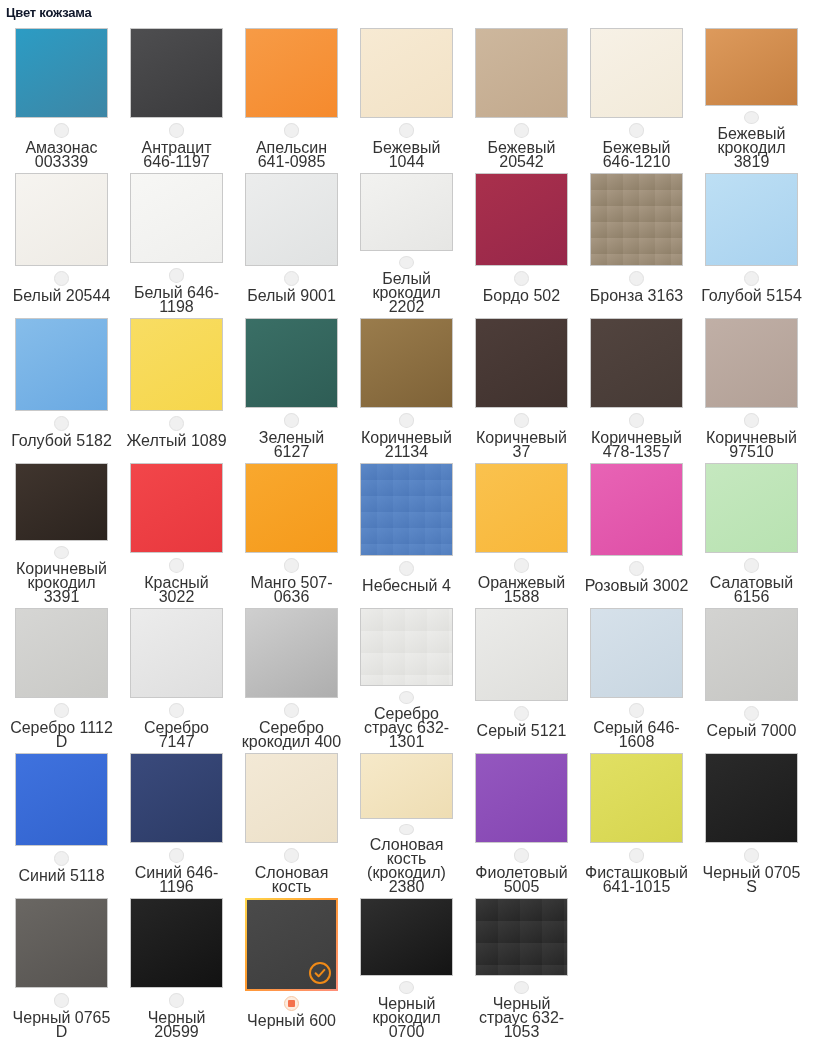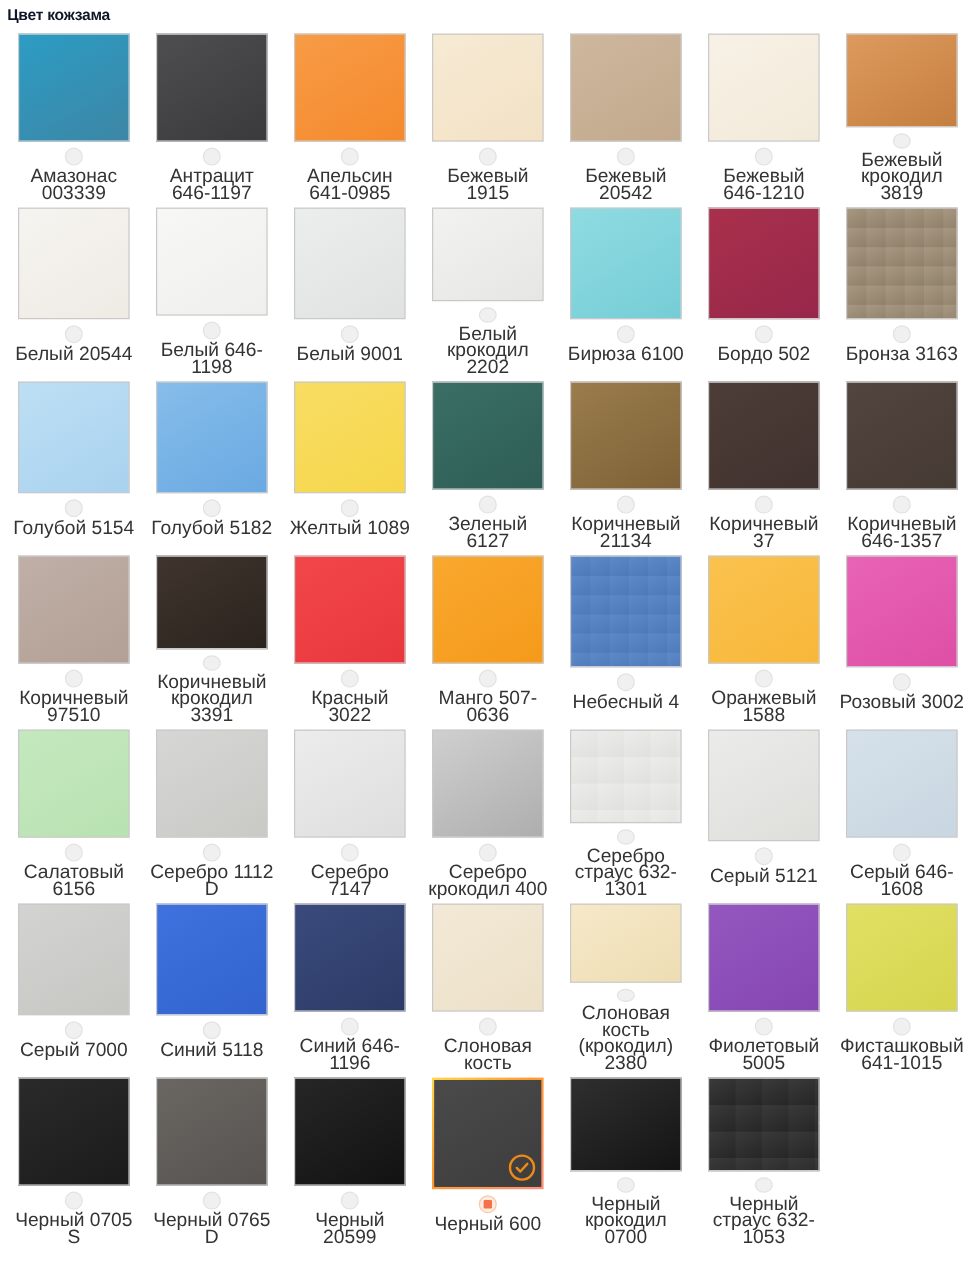--- a/index.html
+++ b/index.html
@@ -191,21 +191,21 @@
         <div class="tile tx-linen" style="background-color: rgb(247, 155, 70); background-image: linear-gradient(150deg, rgb(247, 155, 70) 0%, rgb(245, 138, 45) 100%);"></div>
       </div>
       <div class="radio"></div>
       <div class="label">Апельсин 641-0985</div>
     </div>
     <div class="swatch-cell">
       <div class="tile-wrap">
         <div class="tile" style="background-color: rgb(247, 234, 211); background-image: linear-gradient(150deg, rgb(247, 234, 211) 0%, rgb(242, 226, 198) 100%);"></div>
       </div>
       <div class="radio"></div>
-      <div class="label">Бежевый 1915</div>
+      <div class="label">Бежевый 1044</div>
     </div>
     <div class="swatch-cell">
       <div class="tile-wrap">
         <div class="tile tx-linen" style="background-color: rgb(205, 183, 157); background-image: linear-gradient(150deg, rgb(205, 183, 157) 0%, rgb(194, 169, 141) 100%);"></div>
       </div>
       <div class="radio"></div>
       <div class="label">Бежевый 20542</div>
     </div>
     <div class="swatch-cell">
       <div class="tile-wrap">
@@ -244,27 +244,20 @@
     </div>
     <div class="swatch-cell">
       <div class="tile-wrap">
         <div class="tile tx-croc" style="background-color: rgb(242, 242, 240); background-image: linear-gradient(150deg, rgb(242, 242, 240) 0%, rgb(230, 230, 228) 100%);"></div>
       </div>
       <div class="radio"></div>
       <div class="label">Белый крокодил 2202</div>
     </div>
     <div class="swatch-cell">
       <div class="tile-wrap">
-        <div class="tile" style="background-color: rgb(143, 219, 226); background-image: linear-gradient(150deg, rgb(143, 219, 226) 0%, rgb(118, 205, 214) 100%);"></div>
-      </div>
-      <div class="radio"></div>
-      <div class="label">Бирюза 6100</div>
-    </div>
-    <div class="swatch-cell">
-      <div class="tile-wrap">
         <div class="tile tx-grain" style="background-color: rgb(169, 48, 76); background-image: linear-gradient(150deg, rgb(169, 48, 76) 0%, rgb(151, 39, 74) 100%);"></div>
       </div>
       <div class="radio"></div>
       <div class="label">Бордо 502</div>
     </div>
     <div class="swatch-cell">
       <div class="tile-wrap">
         <div class="tile tx-dots" style="background-color: rgb(168, 152, 131); background-image: linear-gradient(150deg, rgb(168, 152, 131) 0%, rgb(143, 128, 105) 100%);"></div>
       </div>
       <div class="radio"></div>
@@ -310,21 +303,21 @@
         <div class="tile tx-grain" style="background-color: rgb(77, 61, 57); background-image: linear-gradient(150deg, rgb(77, 61, 57) 0%, rgb(64, 50, 46) 100%);"></div>
       </div>
       <div class="radio"></div>
       <div class="label">Коричневый 37</div>
     </div>
     <div class="swatch-cell">
       <div class="tile-wrap">
         <div class="tile tx-grain" style="background-color: rgb(82, 68, 63); background-image: linear-gradient(150deg, rgb(82, 68, 63) 0%, rgb(70, 58, 53) 100%);"></div>
       </div>
       <div class="radio"></div>
-      <div class="label">Коричневый 646-1357</div>
+      <div class="label">Коричневый 478-1357</div>
     </div>
     <div class="swatch-cell">
       <div class="tile-wrap">
         <div class="tile" style="background-color: rgb(192, 175, 166); background-image: linear-gradient(150deg, rgb(192, 175, 166) 0%, rgb(178, 160, 150) 100%);"></div>
       </div>
       <div class="radio"></div>
       <div class="label">Коричневый 97510</div>
     </div>
     <div class="swatch-cell">
       <div class="tile-wrap">

